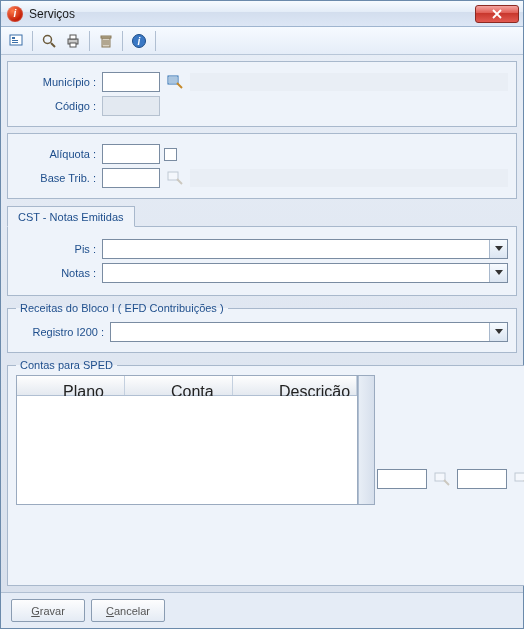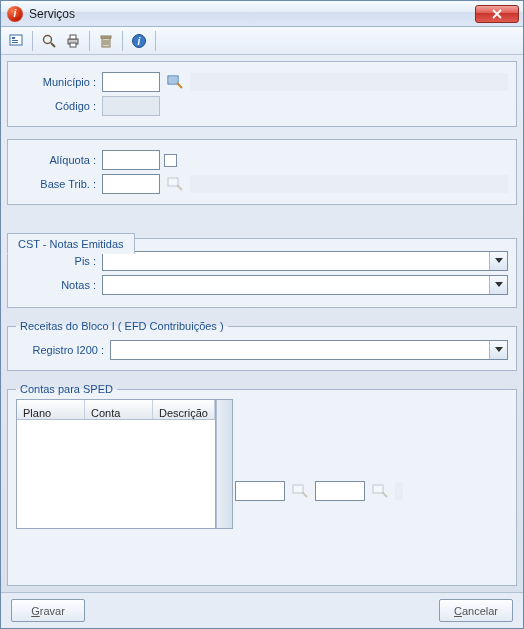--- a/index.html
+++ b/index.html
@@ -70,21 +70,21 @@
   .tool-sep {
     width: 1px; height: 20px;
     background: #b0bfd2;
     margin: 0 3px;
   }
   .content {
     flex: 1;
     padding: 6px;
     display: flex;
     flex-direction: column;
-    gap: 12px;
+    gap: 6px;
   }
   fieldset, .panel {
     border: 1px solid #a8b8cc;
     background: #eef3fa;
     padding: 6px 8px;
     margin: 0;
   }
   fieldset.legend {
     padding-top: 4px;
   }
@@ -130,21 +130,21 @@
   }
   .tab {
     padding: 4px 10px 3px 10px;
     border: 1px solid #a8b8cc;
     border-bottom: none;
     background: #e4ebf4;
     color: #1e4e8c;
     font-size: 11px;
     cursor: pointer;
     position: relative;
-    top: 16px;
+    top: 1px;
   }
   .tab.active {
     background: #eef3fa;
     border-bottom: 1px solid #eef3fa;
     font-weight: normal;
   }
   .tab-body {
     border: 1px solid #a8b8cc;
     border-top: none;
     background: #eef3fa;
@@ -179,21 +179,22 @@
   .thead {
     display: flex;
     background: linear-gradient(to bottom, #fefefe, #e4e9f0);
     border-bottom: 1px solid #b0bfd2;
     height: 20px;
   }
   .th {
     border-right: 1px solid #c4d0df;
     padding: 7px 6px;
     color: #222;
-    font-size: 11px;
+    font-size: 16px;
+    margin-left: 40px;
   }
   .tbody { flex:1; background:#fff; }
   .vscroll {
     width: 16px;
     background: linear-gradient(to right,#e8eef6,#d6dfec);
     border-left:1px solid #b0bfd2;
   }
   .vscroll-outer {
     display:flex;
     border:1px solid #9aaabf;
@@ -210,21 +211,21 @@
     flex: 1;
     text-align: right;
     color: #888;
     font-size: 11px;
   }
   .footer {
     height: 36px;
     border-top: 1px solid #b0bfd2;
     background: #e5ecf6;
     display: flex;
-    justify-content: space-between;
+    justify-content: flex-start;
     align-items: center;
     gap: 6px;
     padding: 8px 10px;
   }
   .btn {
     min-width: 74px;
     height: 23px;
     border: 1px solid #8a9cb2;
     background: linear-gradient(to bottom, #fdfdfe, #e4ebf4);
     color: #555;

